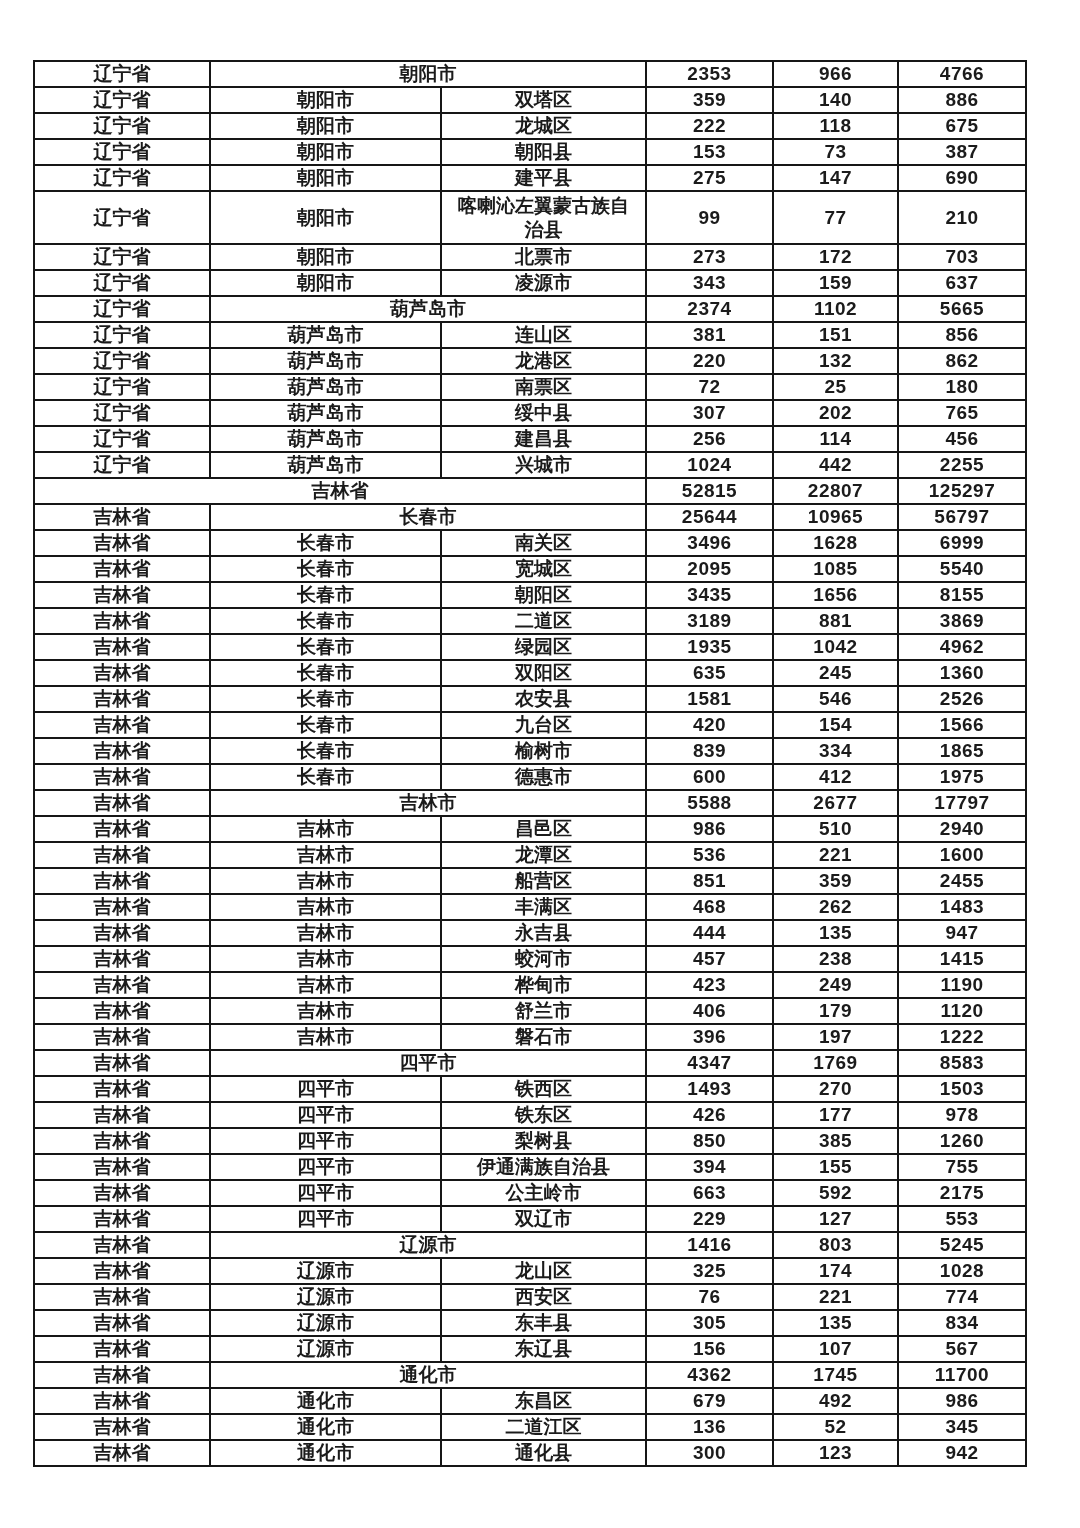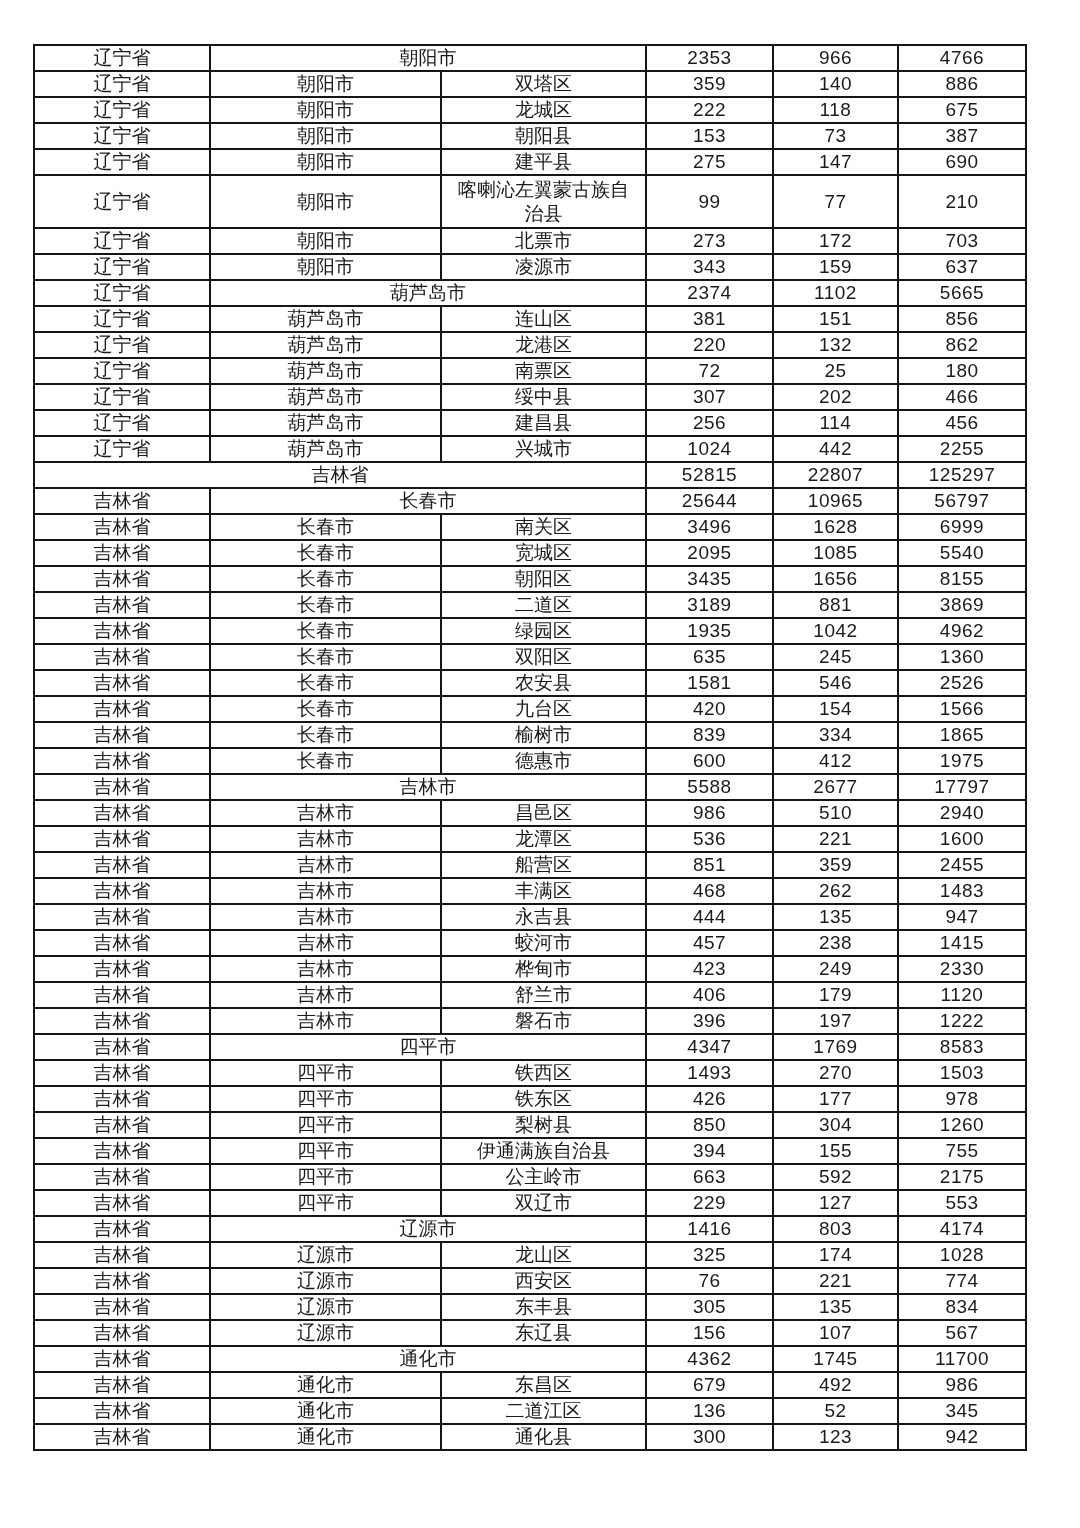--- a/index.html
+++ b/index.html
@@ -10,24 +10,25 @@
   .page {
     position: relative;
     width: 1080px;
     height: 1528px;
     background: #ffffff;
     overflow: hidden;
   }
   table.data-table {
     position: absolute;
     left: 33px;
-    top: 44px;
+    top: 60px;
     width: 992px;
     border-collapse: collapse;
     table-layout: fixed;
+    font-weight: bold;
   }
   table.data-table td {
     border: 2px solid #161616;
     text-align: center;
     vertical-align: middle;
     padding: 0 10px;
     overflow: hidden;
     color: #1b1b1b;
   }
   tr.row { height: 26px; }
@@ -151,21 +152,21 @@
           <td class="num">72</td>
           <td class="num">25</td>
           <td class="num">180</td>
         </tr>
         <tr class="row">
           <td class="txt">辽宁省</td>
           <td class="txt">葫芦岛市</td>
           <td class="txt">绥中县</td>
           <td class="num">307</td>
           <td class="num">202</td>
-          <td class="num">466</td>
+          <td class="num">765</td>
         </tr>
         <tr class="row">
           <td class="txt">辽宁省</td>
           <td class="txt">葫芦岛市</td>
           <td class="txt">建昌县</td>
           <td class="num">256</td>
           <td class="num">114</td>
           <td class="num">456</td>
         </tr>
         <tr class="row">
@@ -323,21 +324,21 @@
           <td class="num">457</td>
           <td class="num">238</td>
           <td class="num">1415</td>
         </tr>
         <tr class="row">
           <td class="txt">吉林省</td>
           <td class="txt">吉林市</td>
           <td class="txt">桦甸市</td>
           <td class="num">423</td>
           <td class="num">249</td>
-          <td class="num">2330</td>
+          <td class="num">1190</td>
         </tr>
         <tr class="row">
           <td class="txt">吉林省</td>
           <td class="txt">吉林市</td>
           <td class="txt">舒兰市</td>
           <td class="num">406</td>
           <td class="num">179</td>
           <td class="num">1120</td>
         </tr>
         <tr class="row">
@@ -369,21 +370,21 @@
           <td class="txt">铁东区</td>
           <td class="num">426</td>
           <td class="num">177</td>
           <td class="num">978</td>
         </tr>
         <tr class="row">
           <td class="txt">吉林省</td>
           <td class="txt">四平市</td>
           <td class="txt">梨树县</td>
           <td class="num">850</td>
-          <td class="num">304</td>
+          <td class="num">385</td>
           <td class="num">1260</td>
         </tr>
         <tr class="row">
           <td class="txt">吉林省</td>
           <td class="txt">四平市</td>
           <td class="txt">伊通满族自治县</td>
           <td class="num">394</td>
           <td class="num">155</td>
           <td class="num">755</td>
         </tr>
@@ -401,21 +402,21 @@
           <td class="txt">双辽市</td>
           <td class="num">229</td>
           <td class="num">127</td>
           <td class="num">553</td>
         </tr>
         <tr class="row">
           <td class="txt">吉林省</td>
           <td class="txt" colspan="2">辽源市</td>
           <td class="num">1416</td>
           <td class="num">803</td>
-          <td class="num">4174</td>
+          <td class="num">5245</td>
         </tr>
         <tr class="row">
           <td class="txt">吉林省</td>
           <td class="txt">辽源市</td>
           <td class="txt">龙山区</td>
           <td class="num">325</td>
           <td class="num">174</td>
           <td class="num">1028</td>
         </tr>
         <tr class="row">

